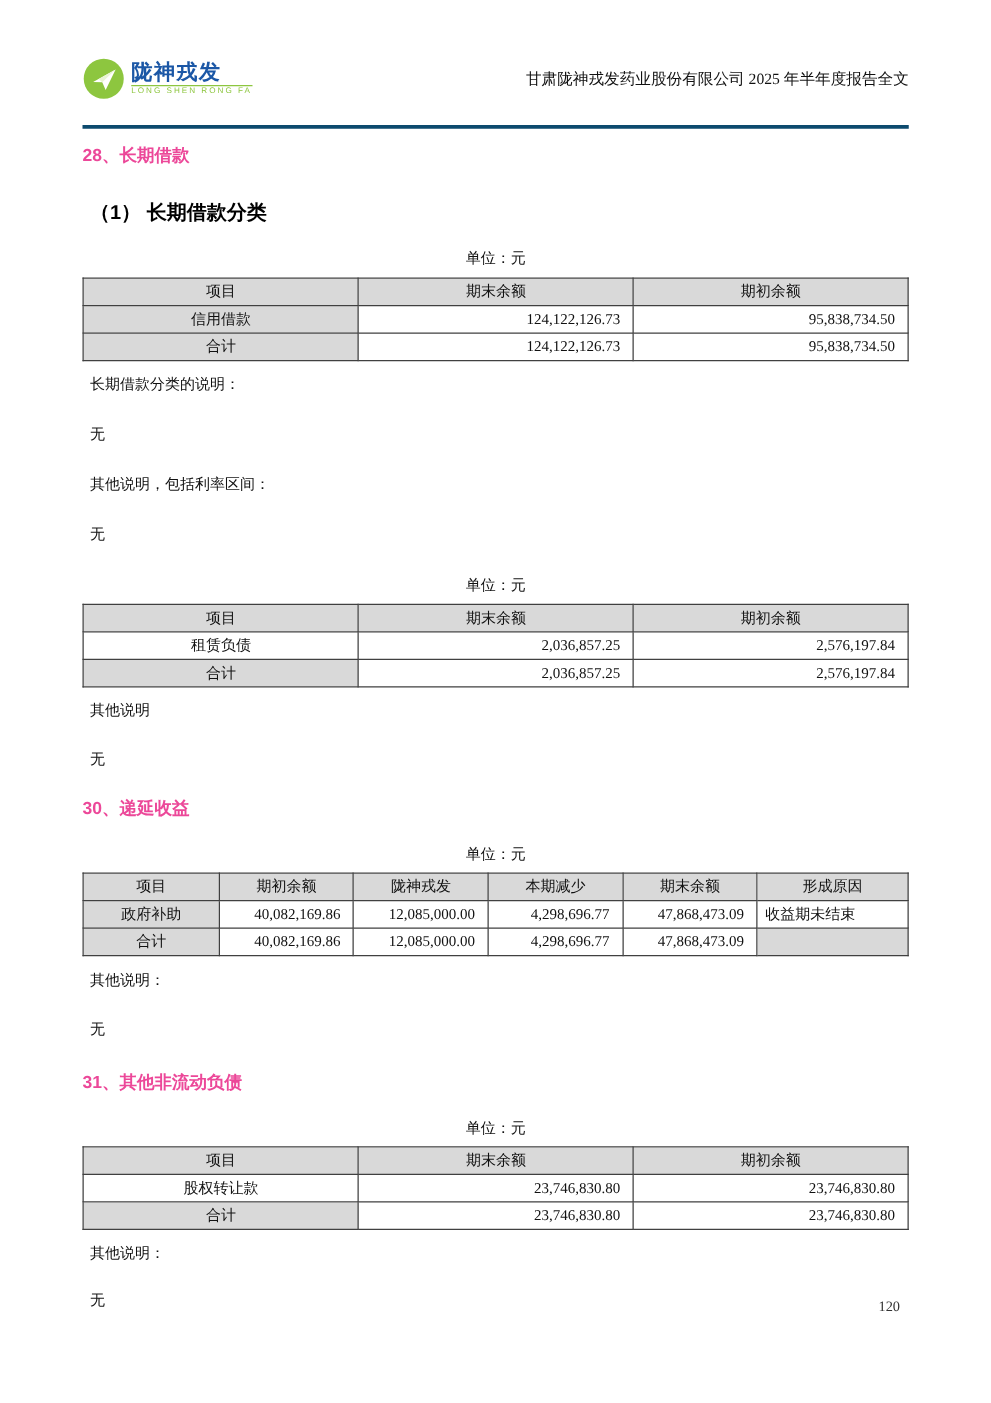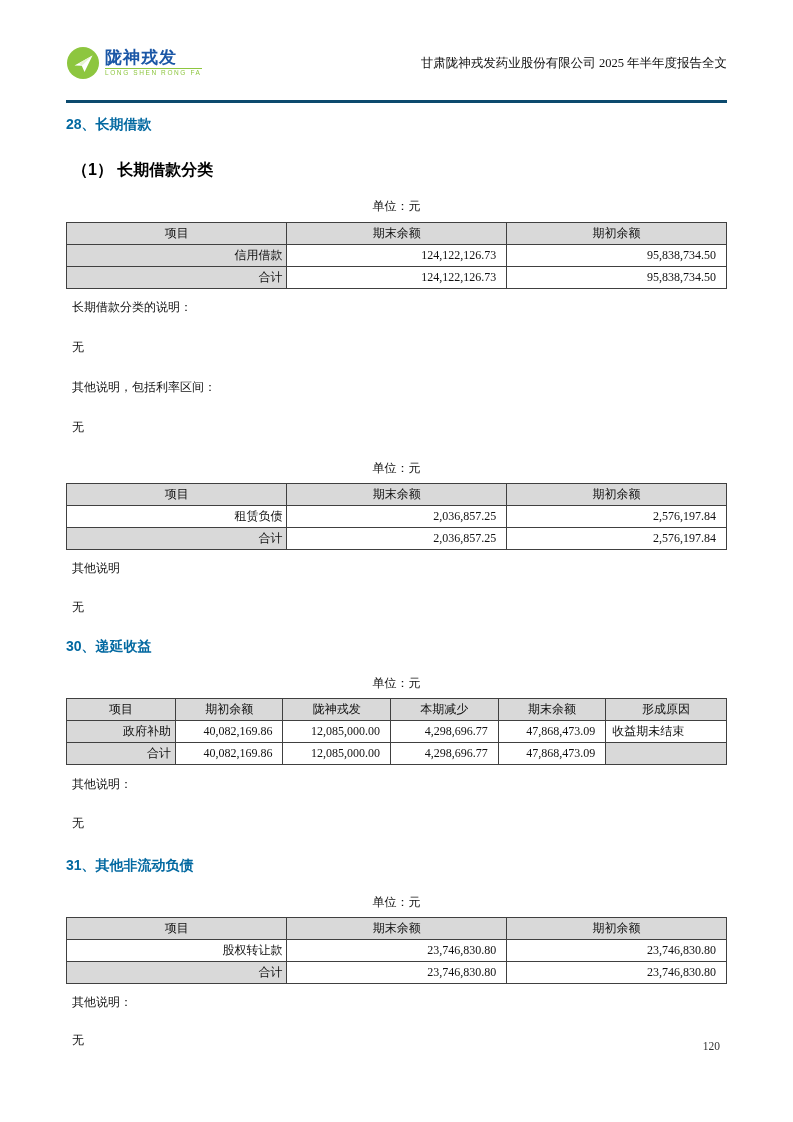--- a/index.html
+++ b/index.html
@@ -45,21 +45,21 @@
     padding-top: 1px;
     white-space: nowrap;
   }
   .doc-title { font-size: 12.5px; color: #111; }
 
   
   .h-num {
     font-family: "Liberation Sans", "DejaVu Sans", sans-serif;
     font-weight: bold;
     font-size: 14px;
-    color: #0369a1;
+    color: #ec4899;
   }
   .h-sub {
     font-family: "Liberation Sans", "DejaVu Sans", sans-serif;
     font-weight: bold;
     font-size: 16px;
     color: #000;
     padding-left: 6px;
   }
   .unit { font-size: 12px; text-align: center; color: #111; }
   .note-label { font-size: 12px; color: #111; padding-left: 6px; }
@@ -79,21 +79,21 @@
     font-weight: normal;
     color: #111;
     overflow: hidden;
     white-space: nowrap;
   }
   table.tbl th {
     background: #d9d9d9;
     text-align: center;
     padding: 0 4px;
   }
-  td.lbl { text-align: right; padding: 0 4px 0 4px; }
+  td.lbl { text-align: center; padding: 0 4px 0 4px; }
   td.num { text-align: right; padding: 0 10px 0 4px; }
   td.reason { text-align: left; padding: 0 4px 0 6px; }
   td.shaded { background: #d9d9d9; }
 
   
   .mt-13 { margin-top: 13px; } .mt-26 { margin-top: 26px; }
   .mt-17 { margin-top: 17px; } .mt-7  { margin-top: 7px; }
   .mt-10 { margin-top: 10px; } .mt-23 { margin-top: 23px; }
   .mt-25 { margin-top: 25px; } .mt-24 { margin-top: 24px; }
   .mt-6  { margin-top: 6px; }  .mt-22 { margin-top: 22px; }

